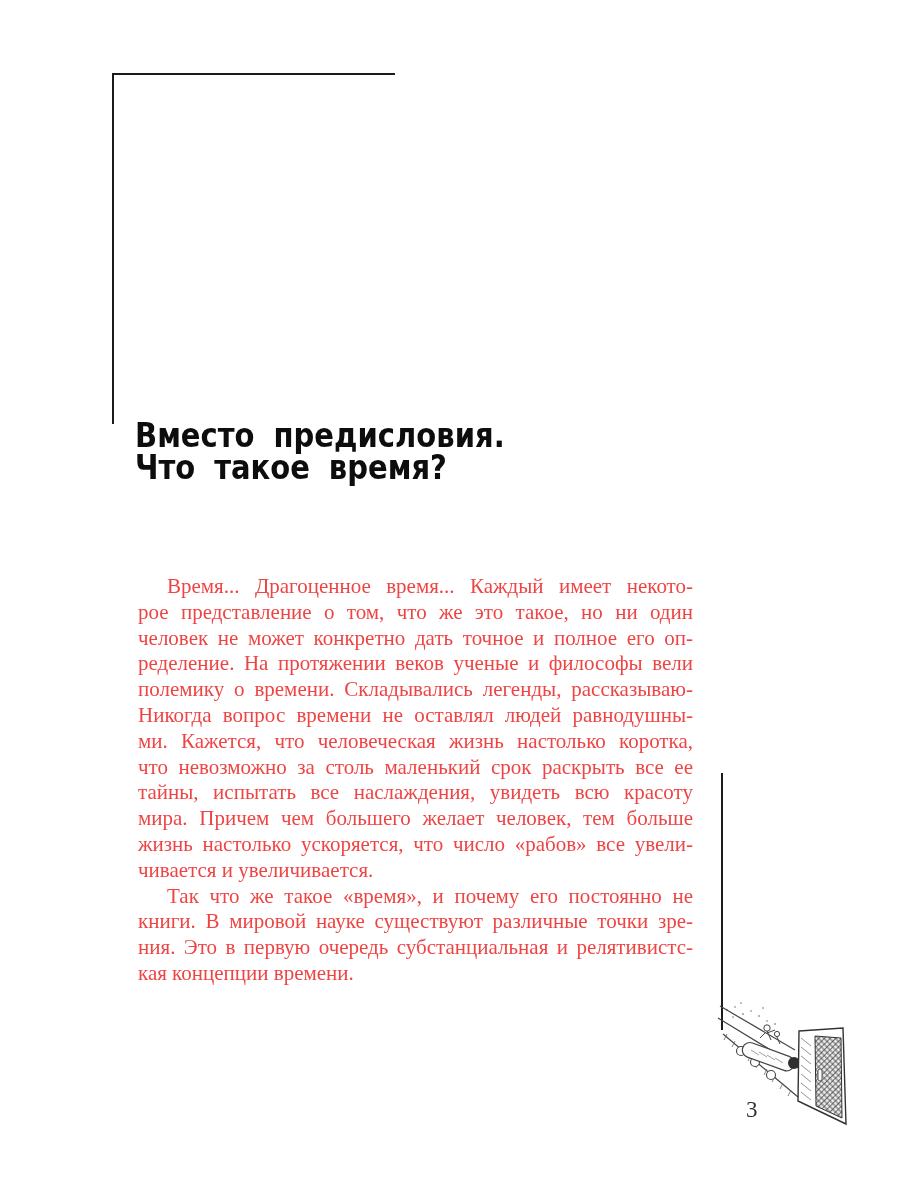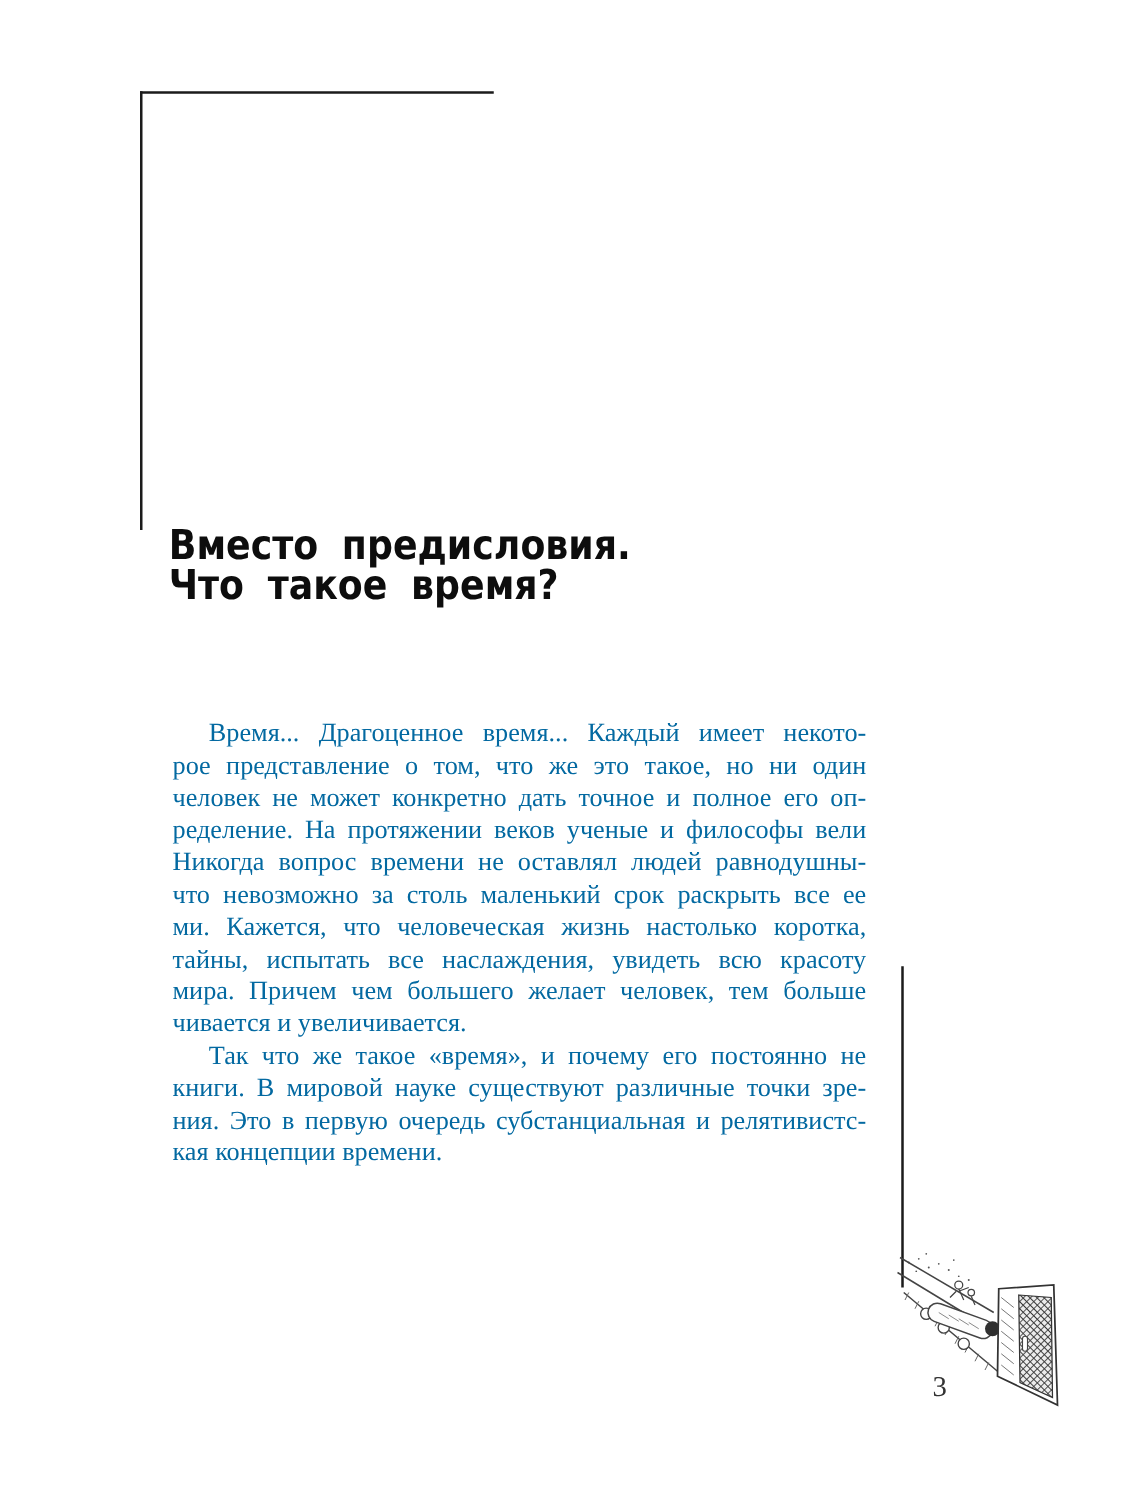--- a/index.html
+++ b/index.html
@@ -16,21 +16,21 @@
   
   .heading { position:absolute; left:135px; top:420px;
              font-family:"DejaVu Sans", sans-serif; font-weight:bold;
              font-size:33px; line-height:32px; color:#0d0d0d;
              letter-spacing:0px; word-spacing:10px; white-space:nowrap;
              transform:scaleX(0.88); transform-origin:left top; }
 
   
   .body-text { position:absolute; left:138px; top:574px; width:555px;
                font-family:"Liberation Serif", serif; font-size:21px;
-               line-height:25.8px; color:#0369a1; }
+               line-height:25.8px; color:#ef4444; }
   .bline { text-align:justify; text-align-last:justify; height:25.8px; overflow:visible; }
   .bline.p-first { text-indent:29px; }
   .bline.p-last  { text-align-last:left; }
 
   .page-num { position:absolute; left:746px; top:1097px;
               font-family:"Liberation Serif", serif; font-size:23px; color:#333333; }
 
   .illustration { position:absolute; left:715px; top:1000px; width:150px; height:135px; }
 </style>
 </head>
@@ -45,26 +45,28 @@
   <div class="heading">
     <div>Вместо предисловия.</div>
     <div>Что такое время?</div>
   </div>
 
   <div class="body-text">
     <div class="bline p-first">Время... Драгоценное время... Каждый имеет некото-</div>
     <div class="bline">рое представление о том, что же это такое, но ни один</div>
     <div class="bline">человек не может конкретно дать точное и полное его оп-</div>
     <div class="bline">ределение. На протяжении веков ученые и философы вели</div>
+    <div class="bline">полемику о времени. Складывались легенды, рассказываю-</div>
     <div class="bline">Никогда вопрос времени не оставлял людей равнодушны-</div>
+    <div class="bline">ми. Кажется, что человеческая жизнь настолько коротка,</div>
     <div class="bline">что невозможно за столь маленький срок раскрыть все ее</div>
-    <div class="bline">ми. Кажется, что человеческая жизнь настолько коротка,</div>
     <div class="bline">тайны, испытать все наслаждения, увидеть всю красоту</div>
     <div class="bline">мира. Причем чем большего желает человек, тем больше</div>
 
+    <div class="bline">жизнь настолько ускоряется, что число «рабов» все увели-</div>
     <div class="bline p-last">чивается и увеличивается.</div>
 
     <div class="bline p-first">Так что же такое «время», и почему его постоянно не</div>
     <div class="bline">книги. В мировой науке существуют различные точки зре-</div>
     <div class="bline">ния. Это в первую очередь субстанциальная и релятивистс-</div>
     <div class="bline p-last">кая концепции времени.</div>
   </div>
 
   <svg class="illustration" viewBox="0 0 150 135" xmlns="http://www.w3.org/2000/svg">
     <defs>

